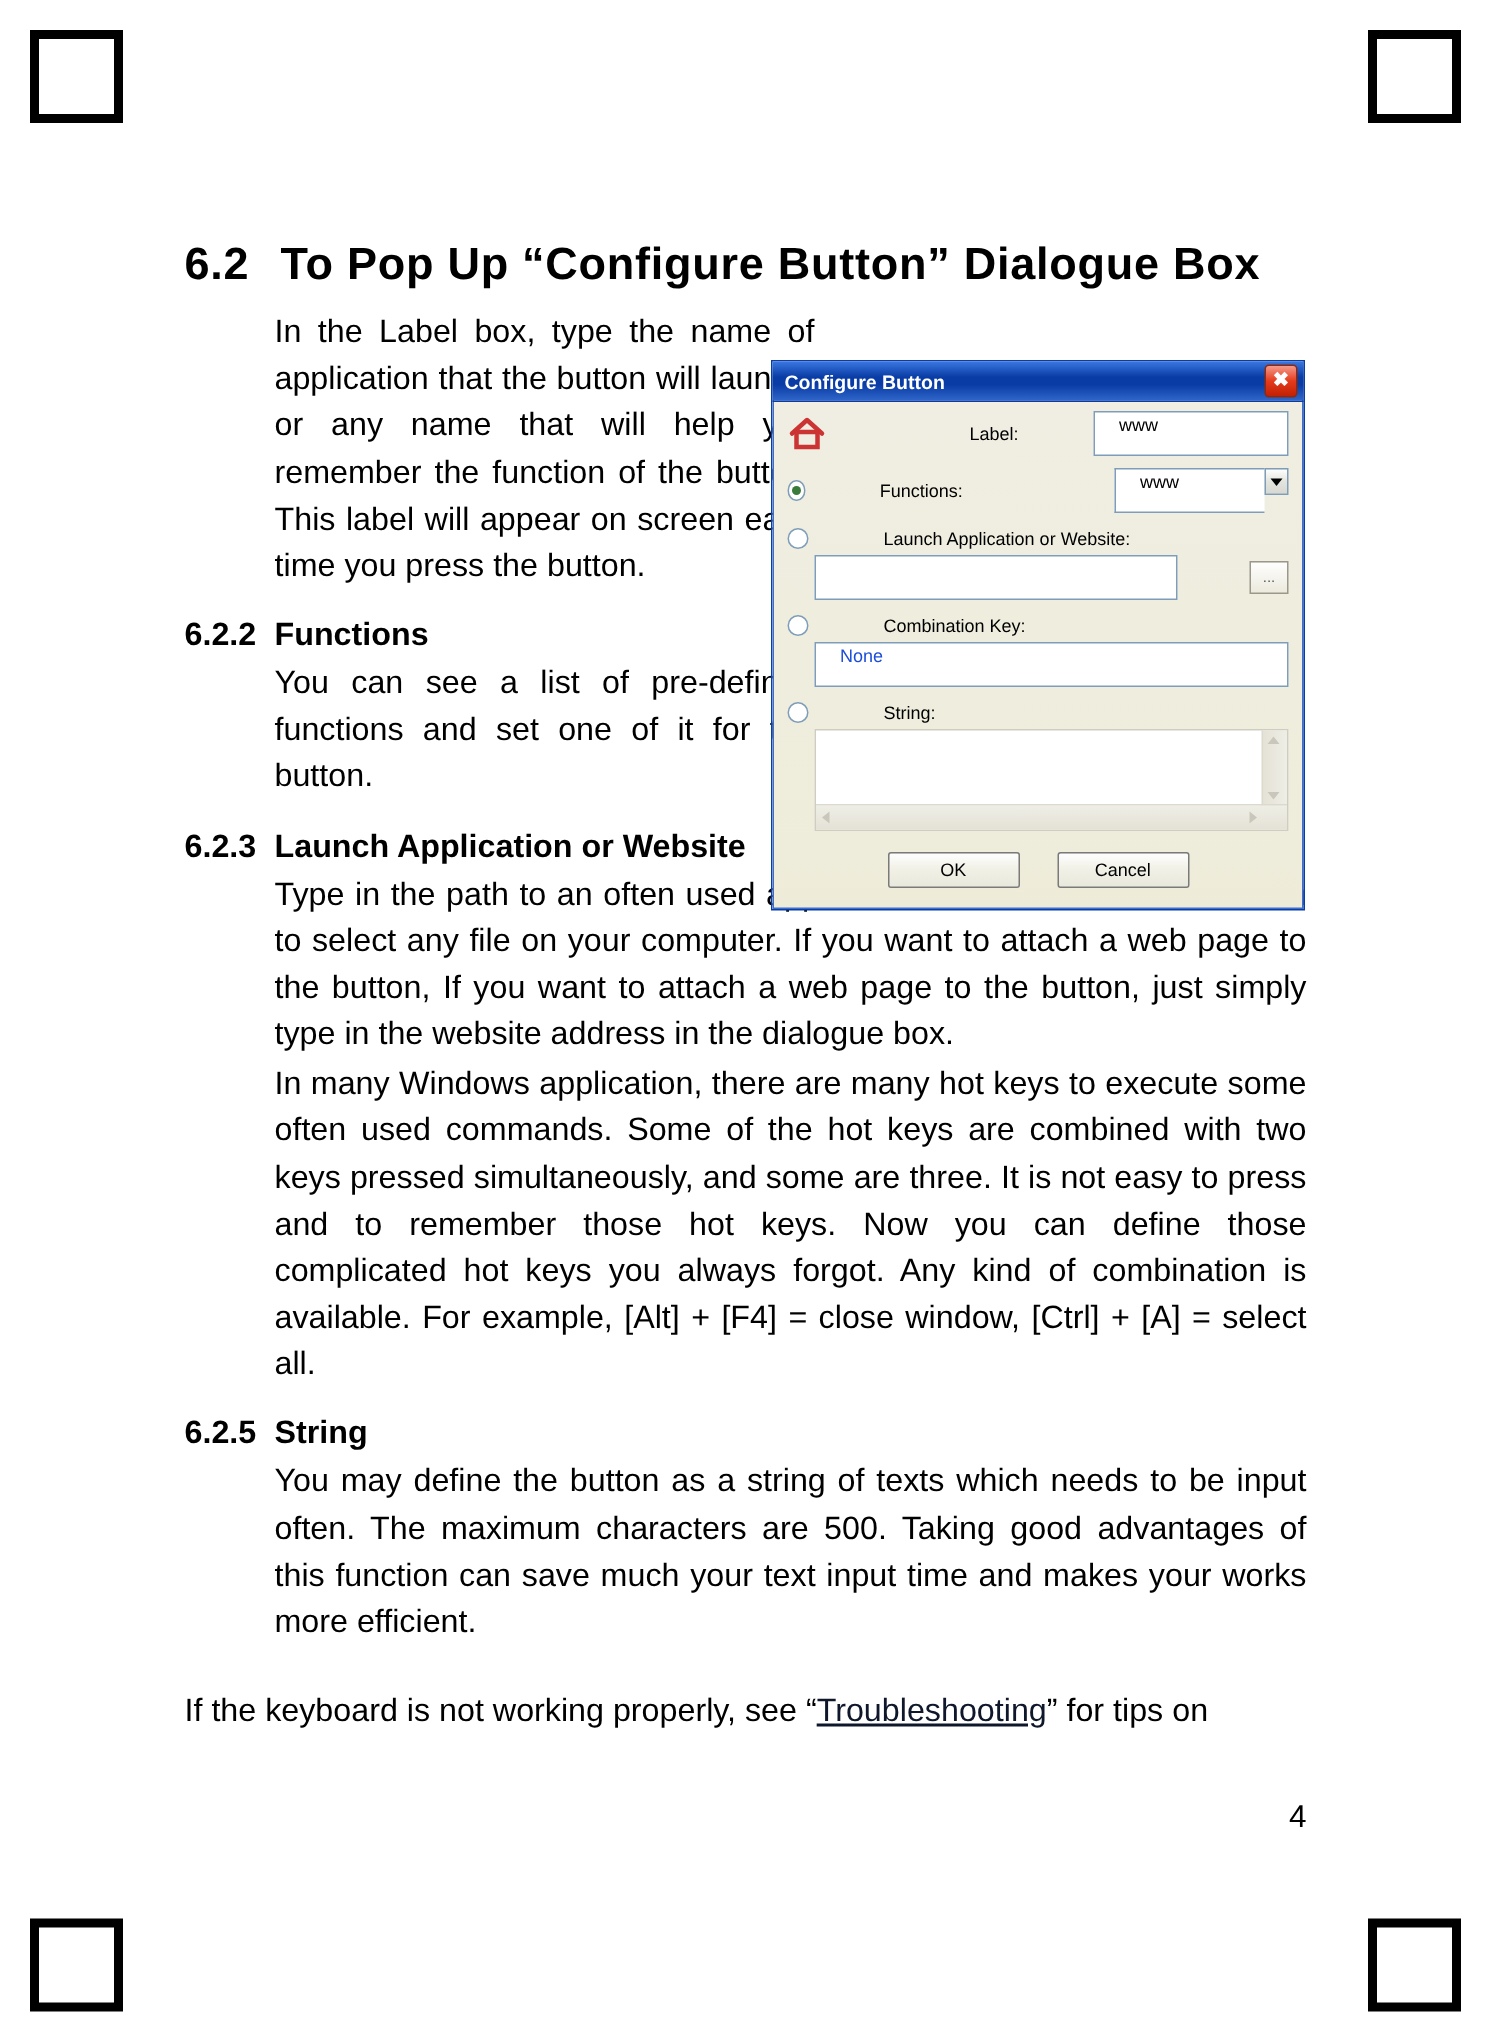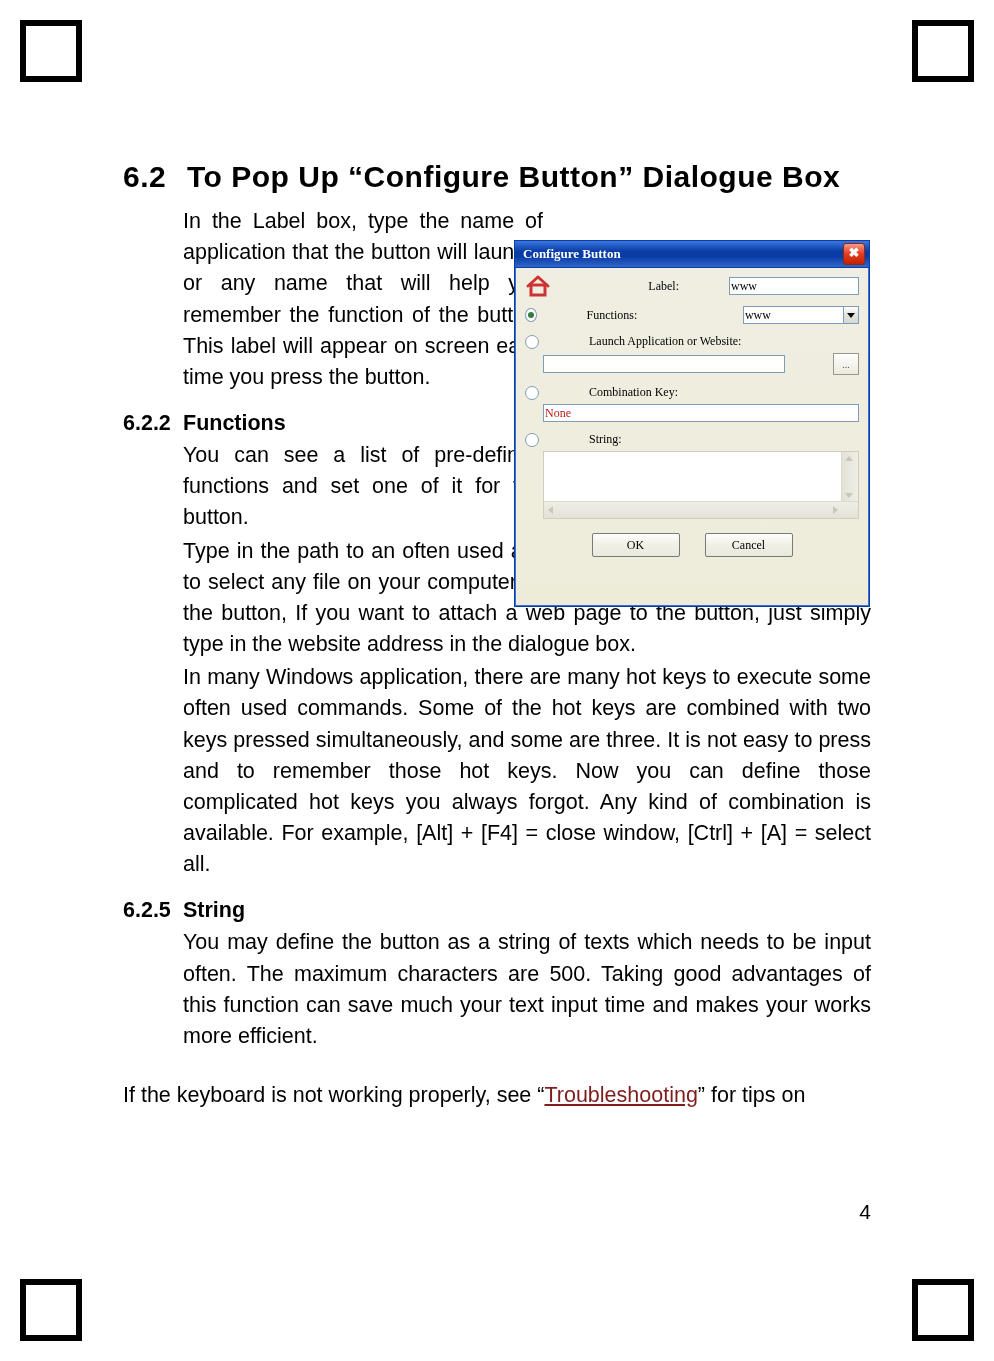--- a/index.html
+++ b/index.html
@@ -59,39 +59,39 @@
     text-align: justify;
   }
   p.body.narrow {
     width: 360px;
   }
   p.body.wide {
     width: 688px;
   }
 
   a.tlink {
-    color: #7f1d1d;
+    color: #0f172a;
     text-decoration: underline;
   }
 
   .pagenum {
     position: absolute;
     right: 0;
     top: 1040px;
     font-size: 21px;
   }
 
   
   .dlg-wrap {
     position: absolute;
     left: 514px;
     top: 240px;
     width: 354px;
     height: 365px;
-    font-family: Liberation Serif, serif;
+    font-family: Liberation Sans, sans-serif;
     font-size: 12px;
     color: #000;
     background: linear-gradient(#fdfdfb, #f0eee2 8%, #eeecd9);
     border: 1px solid #0a3ca5;
     box-shadow: 0 0 0 1px #3b6fd1 inset;
   }
   .dlg-titlebar {
     height: 26px;
     background: linear-gradient(#3a77e0, #0a3ca5 40%, #0a3ca5 60%, #2f66c9);
     color: #fff;
@@ -122,28 +122,28 @@
     box-sizing: border-box;
   }
 
   .home-icon svg { display:block; }
 
   .lbl { font-size: 12px; }
 
   .txt {
     background: #fff;
     border: 1px solid #7f9db9;
-    height: 18px;
-    padding: 1px 1px;
+    height: 30px;
+    padding: 1px 16px;
     font-size: 12px;
     box-sizing: border-box;
   }
   .txt.disabled {
     background: #fff;
-    color: #b91c1c;
+    color: #1d4ed8;
   }
   .combo {
     display:flex;
   }
   .combo .txt { flex:1; border-right:0; }
   .combo .arrow {
     width: 16px; height: 18px;
     border: 1px solid #7f9db9;
     background: linear-gradient(#fefefe,#e4e4de 50%,#d8d8d2);
     display:flex; align-items:center; justify-content:center;
@@ -237,20 +237,23 @@
     <span class="num">6.2</span><span>To Pop Up “Configure Button” Dialogue Box</span>
   </h1>
 
   <p class="body narrow">In the Label box, type the name of application that the button will launch, or any name that will help you remember the function of the button. This label will appear on screen each time you press the button.</p>
 
   <h2 class="sub">
     <span class="snum">6.2.2</span><span>Functions</span>
   </h2>
   <p class="body narrow">You can see a list of pre-defined functions and set one of it for the button.</p>
 
+  <h2 class="sub">
+    <span class="snum">6.2.3</span><span>Launch Application or Website</span>
+  </h2>
   <p class="body wide">Type in the path to an often used application or click the Browse button to select any file on your computer. If you want to attach a web page to the button, If you want to attach a web page to the button, just simply type in the website address in the dialogue box.</p>
 
   <p class="body wide">In many Windows application, there are many hot keys to execute some often used commands. Some of the hot keys are combined with two keys pressed simultaneously, and some are three. It is not easy to press and to remember those hot keys. Now you can define those complicated hot keys you always forgot. Any kind of combination is available. For example, [Alt] + [F4] = close window, [Ctrl] + [A] = select all.</p>
 
   <h2 class="sub">
     <span class="snum">6.2.5</span><span>String</span>
   </h2>
   <p class="body wide">You may define the button as a string of texts which needs to be input often. The maximum characters are 500. Taking good advantages of this function can save much your text input time and makes your works more efficient.</p>
 
   <p class="body wide" style="margin-left:0; margin-top:28px;">

